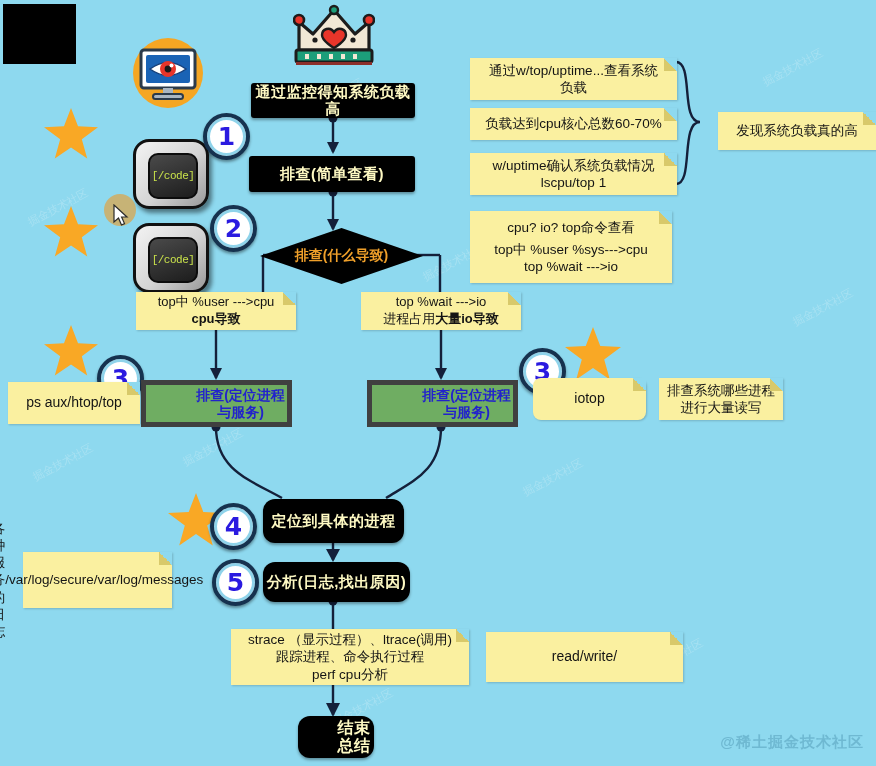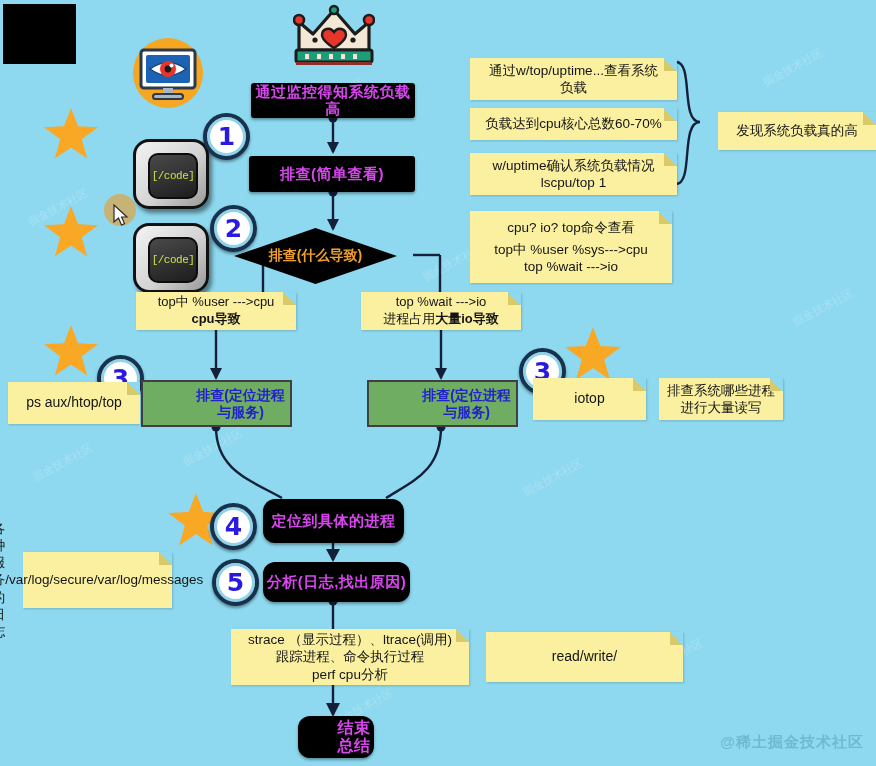--- a/index.html
+++ b/index.html
@@ -15,35 +15,35 @@
 
   
   .abs{position:absolute;box-sizing:border-box;}
 
   
   #wires{position:absolute;left:0;top:0;width:876px;height:766px;pointer-events:none;}
 
   
   .blackbox{
     background:#000;
-    color:#d946ef;
+    color:#fef9c3;
     font-weight:bold;
     display:flex;align-items:center;justify-content:center;
     text-align:center;
     letter-spacing:.5px;
     border-radius:3px;
     box-shadow:0 2px 3px rgba(0,0,0,.35);
     line-height:1.1;
   }
   .blackbox.rounded{border-radius:12px;}
 
   
   .greenbox{
     background:#6fad62;
-    border:2px solid #404040;
+    border:5px solid #404040;
     color:#2222cc;
     font-weight:bold;
     display:flex;align-items:center;justify-content:center;
     text-align:center;
     line-height:1.15;
     padding-left:48px;
   }
 
   
   .diamond-wrap{position:absolute;}
@@ -275,21 +275,21 @@
   </div>
 
   <div class="abs blackbox" style="left:251px;top:83px;width:164px;height:35px;font-size:15px;">
     <span>通过监控得知系统负载高</span>
   </div>
 
   <div class="abs blackbox" style="left:249px;top:156px;width:166px;height:36px;font-size:15px;">
     <span>排查(简单查看)</span>
   </div>
 
-  <div class="diamond-wrap" style="left:234px;top:228px;width:163px;height:56px;">
+  <div class="diamond-wrap" style="left:260px;top:228px;width:163px;height:56px;">
     <div class="dshape"></div>
     <div class="dlabel" style="font-size:14px;">
       <span>排查(什么导致)</span>
     </div>
   </div>
 
   <div class="abs note" style="left:136px;top:292px;width:160px;height:38px;font-size:13px;flex-direction:column;padding:2px 4px;">
     <div class="fold"></div>
     <span>top中 %user ---&gt;cpu</span>
     <b>cpu导致</b>
@@ -349,21 +349,21 @@
     <span>cpu?  io? top命令查看</span>
     <span style="margin-top:5px;">top中 %user  %sys---&gt;cpu</span>
     <span>top %wait          ---&gt;io</span>
   </div>
 
   <div class="abs note" style="left:8px;top:382px;width:132px;height:42px;font-size:14px;padding:2px 4px;">
     <div class="fold"></div>
     <span>ps  aux/htop/top</span>
   </div>
 
-  <div class="abs note" style="left:533px;top:378px;width:113px;height:42px;font-size:14px;padding:2px 4px;">
+  <div class="abs note" style="left:533px;top:378px;width:113px;height:42px;font-size:14px;padding:2px 4px;border-radius:8px;">
     <div class="fold"></div>
     <span>iotop</span>
   </div>
 
   <div class="abs note" style="left:659px;top:378px;width:124px;height:42px;font-size:13.5px;flex-direction:column;padding:2px 4px;">
     <div class="fold"></div>
     <span>排查系统哪些进程</span>
     <span>进行大量读写</span>
   </div>
 

